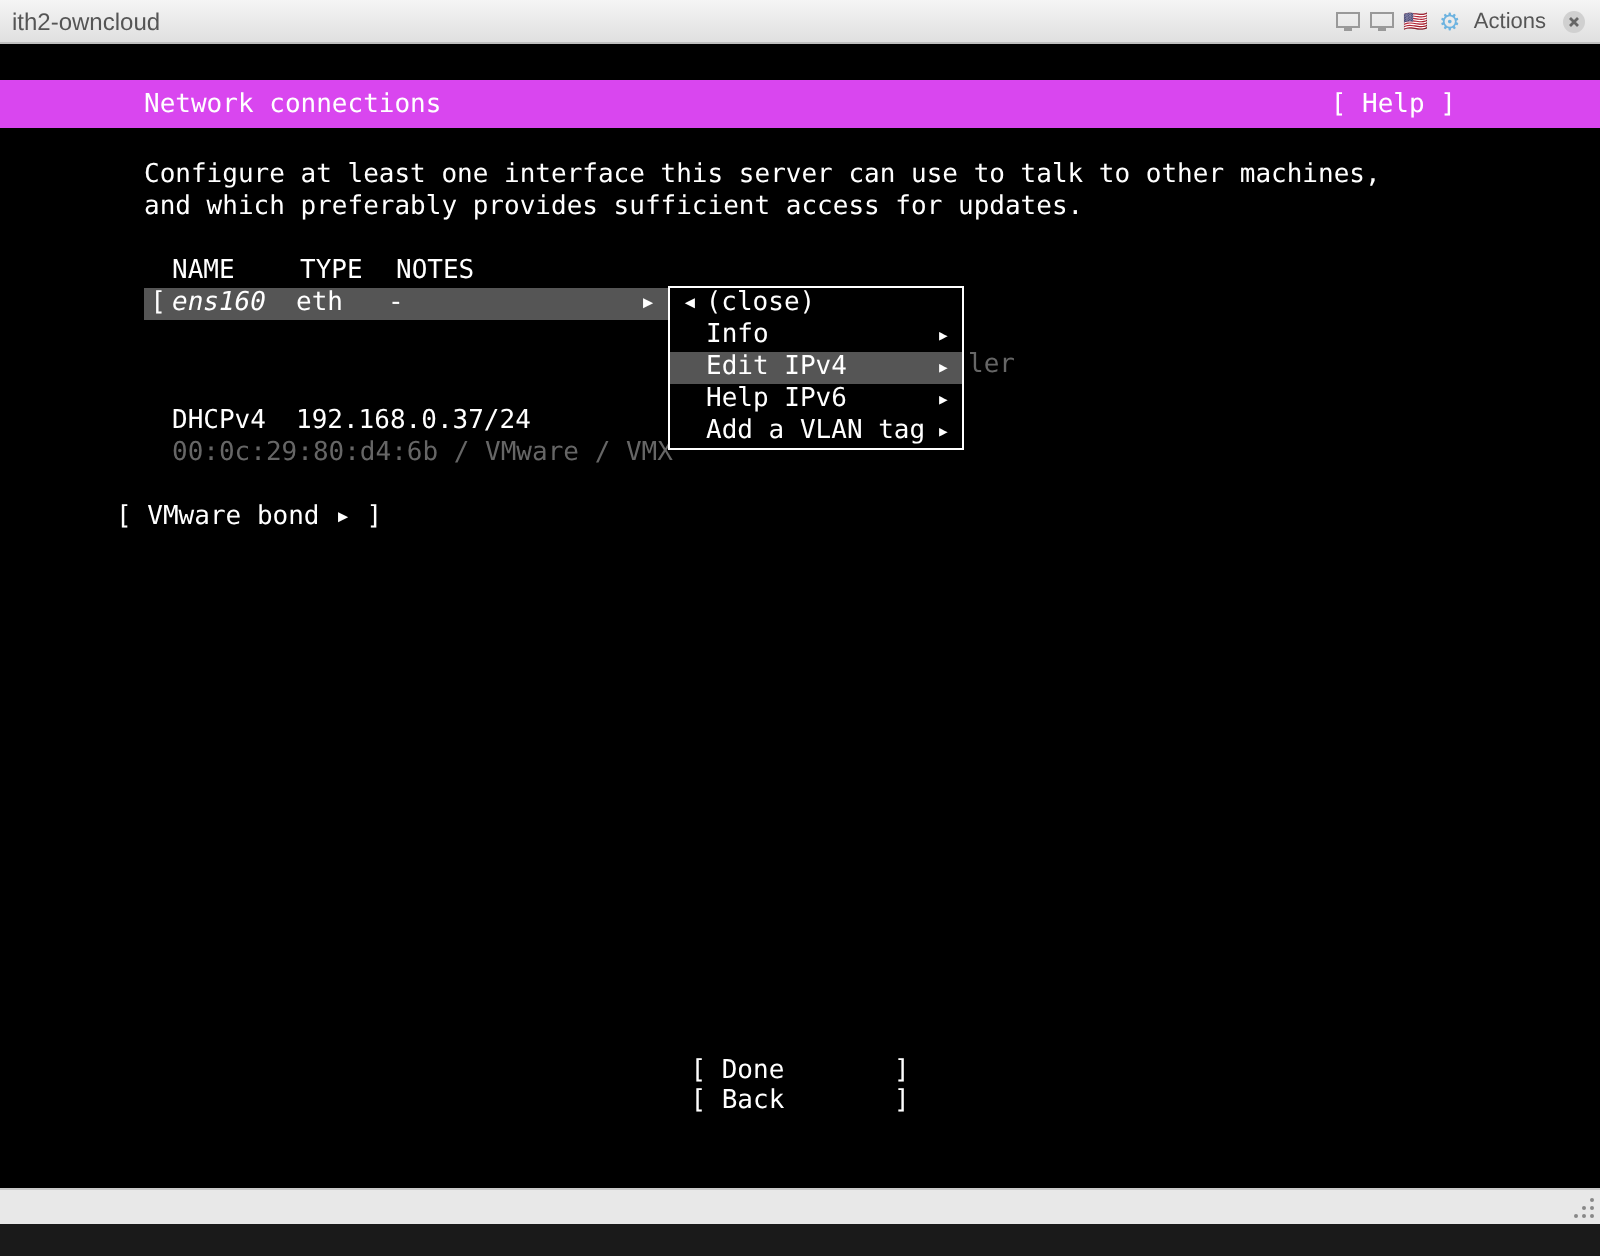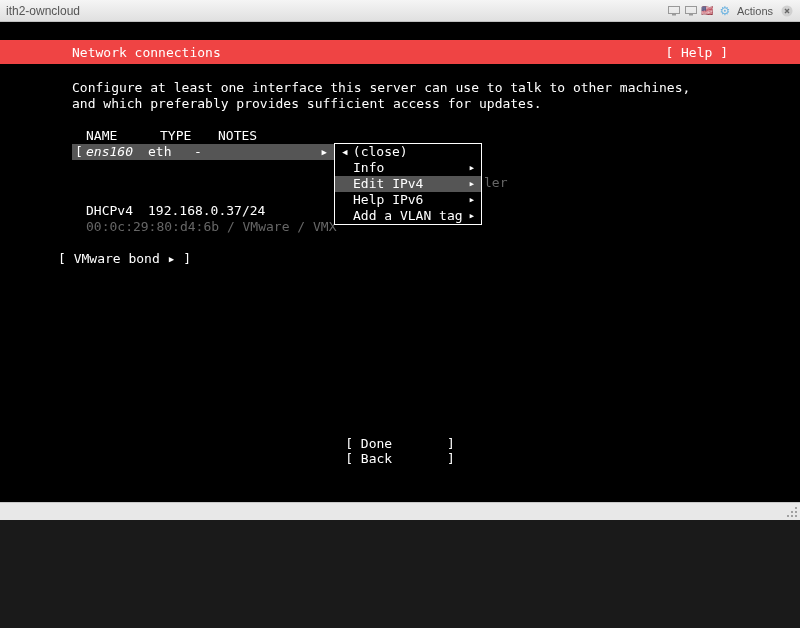--- a/index.html
+++ b/index.html
@@ -7,21 +7,21 @@
     width: 800px;
     height: 628px;
     background: #1a1a1a;
     font-family: "DejaVu Sans Mono", "Liberation Mono", monospace;
     font-size: 13px;
     overflow: hidden;
     position: relative;
   }
   .window-frame {
     width: 800px;
-    height: 520px;
+    height: 612px;
     background: #e8e8e8;
     display: flex;
     flex-direction: column;
   }
   .titlebar {
     height: 22px;
     background: linear-gradient(to bottom, #f5f5f5, #e0e0e0);
     border-bottom: 1px solid #c0c0c0;
     display: flex;
     align-items: center;
@@ -44,41 +44,41 @@
   .console {
     flex: 1;
     background: #000;
     color: #fff;
     position: relative;
     padding: 0;
     display: flex;
     flex-direction: column;
   }
   .orange-bar {
-    background: #ef4444;
+    background: #d946ef;
     color: #fff;
     height: 24px;
     display: flex;
     align-items: center;
     padding: 0 18px;
     margin-top: 18px;
   }
   .orange-bar .left { flex: 1; padding-left: 54px; }
   .orange-bar .right { padding-right: 54px; }
 
   .body-area {
     flex: 1;
     padding: 16px 29px 0 72px;
     position: relative;
     color: #fff;
     line-height: 16px;
   }
   .desc { margin-bottom: 16px; }
   .iface-table { margin-left: 14px; }
-  .col-headers { display: flex; gap: 12px; }
+  .col-headers { display: flex; gap: 2px; }
   .col-headers span { color: #fff; }
   .hdr-name { width: 62px; }
   .hdr-type { width: 46px; }
   .hdr-notes { }
 
   .row-selected {
     background: #555;
     display: flex;
     align-items: center;
     height: 16px;

